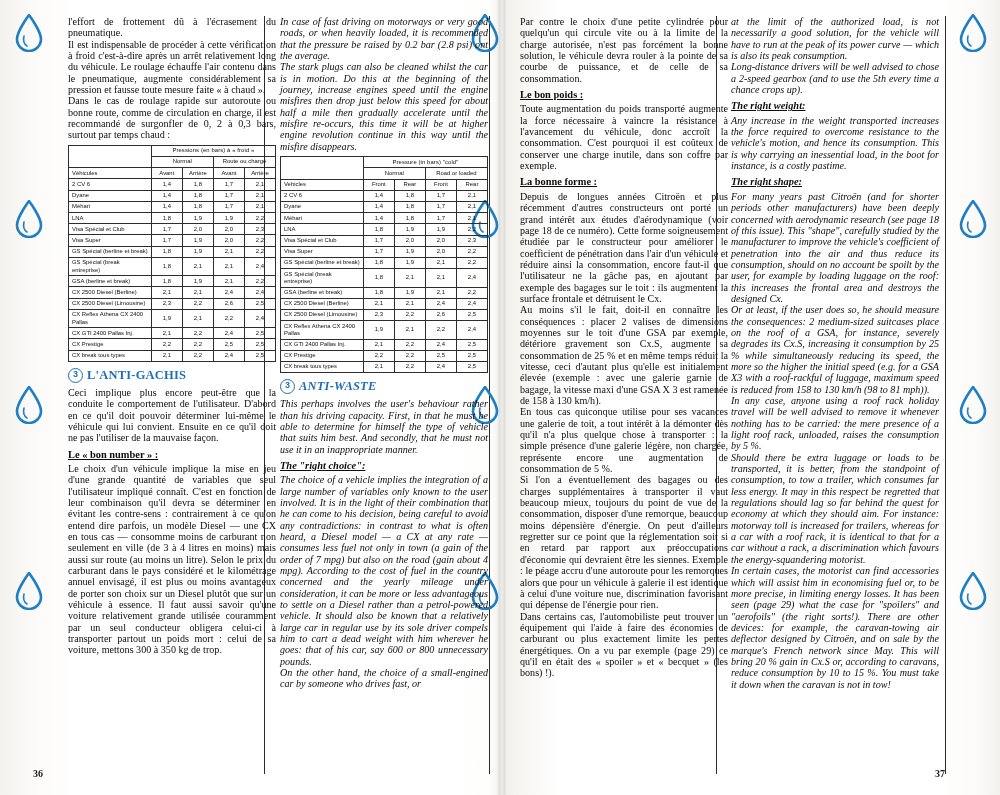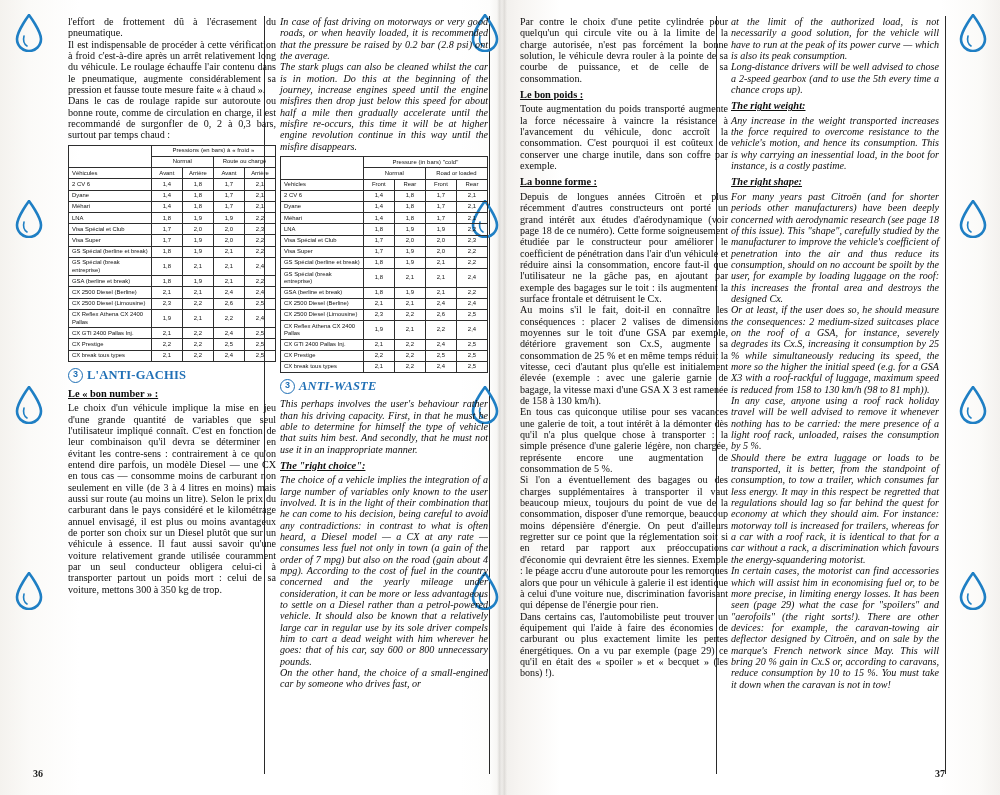--- a/index.html
+++ b/index.html
@@ -324,20 +324,23 @@
             <td>2,4</td>
             <td>2,5</td>
           </tr>
         </tbody>
     </table>
   </div>
   <div class="sect">
     <span class="circnum">3</span>
     <span class="sect-title">L'ANTI-GACHIS</span>
   </div>
+  <div id="c1-mid">
+      <p>Ceci implique plus encore peut-être que la conduite le comportement de l'utilisateur. D'abord en ce qu'il doit pouvoir déterminer lui-même le véhicule qui lui convient. Ensuite en ce qu'il doit ne pas l'utiliser de la mauvaise façon.</p>
+    </div>
   <span class="subhead">Le « bon number » :</span>
   <div id="c1-bot">
       <p>Le choix d'un véhicule implique la mise en jeu d'une grande quantité de variables que seul l'utilisateur impliqué connaît. C'est en fonction de leur combinaison qu'il devra se déterminer en évitant les contre-sens : contrairement à ce qu'on entend dire parfois, un modèle Diesel — une CX en tous cas — consomme moins de carburant non seulement en ville (de 3 à 4 litres en moins) mais aussi sur route (au moins un litre). Selon le prix du carburant dans le pays considéré et le kilométrage annuel envisagé, il est plus ou moins avantageux de porter son choix sur un Diesel plutôt que sur un véhicule à essence. Il faut aussi savoir qu'une voiture relativement grande utilisée couramment par un seul conducteur obligera celui-ci à transporter partout un poids mort : celui de sa voiture, mettons 300 à 350 kg de trop.</p>
     </div>
 </div>
 
 <div class="col en" id="col2">
   <div id="c2-top">
       <p>In case of fast driving on motorways or very good roads, or when heavily loaded, it is recommended that the pressure be raised by 0.2 bar (2.8 psi) ont the average.</p>
       <p>The stark plugs can also be cleaned whilst the car is in motion. Do this at the beginning of the journey, increase engines speed until the engine misfires then drop just below this speed for about half a mile then gradually accelerate until the misfire re-occurs, this time it will be at higher engine revolution continue in this way until the misfire disappears.</p>

